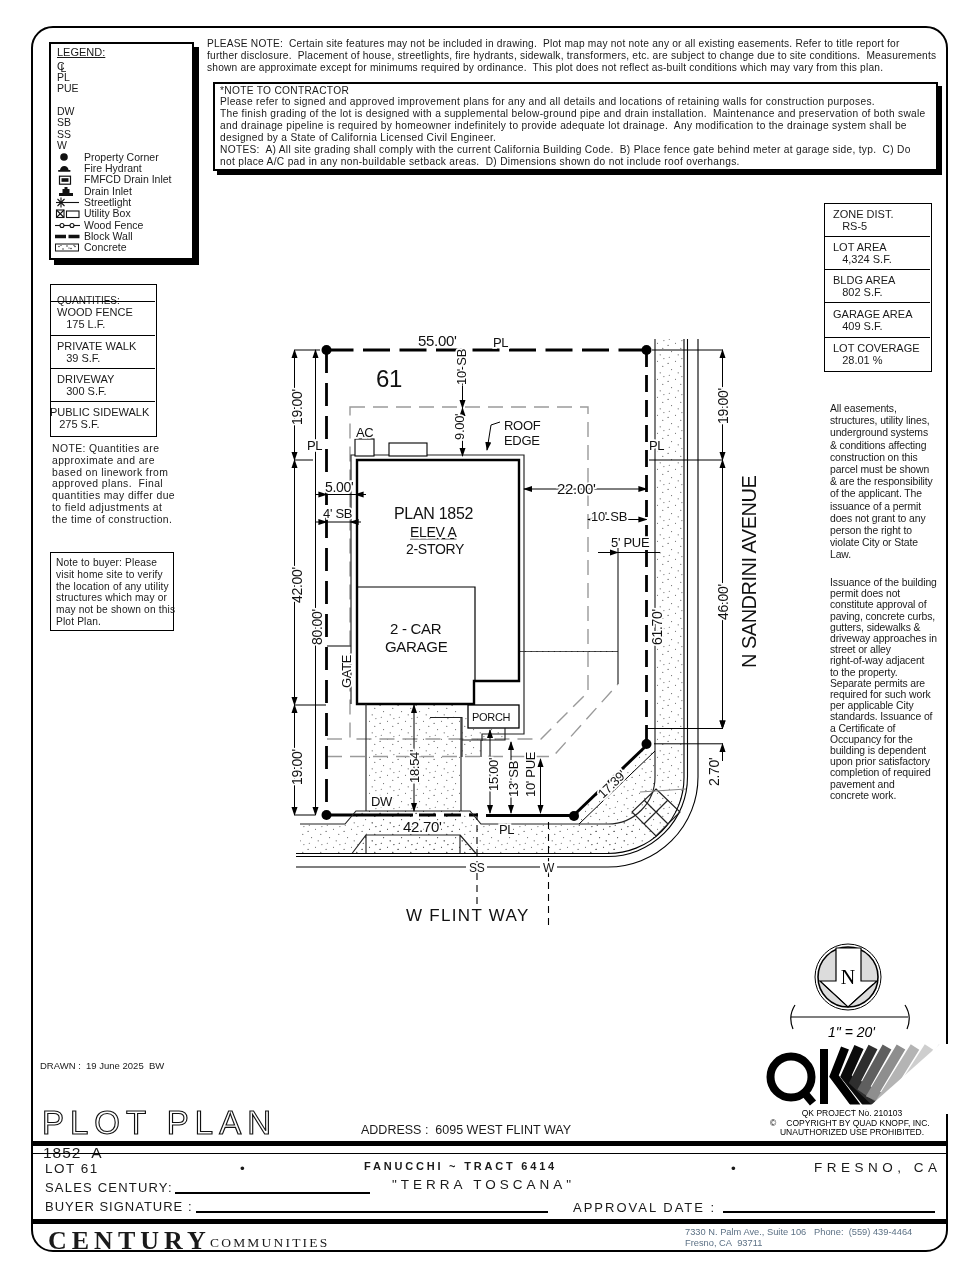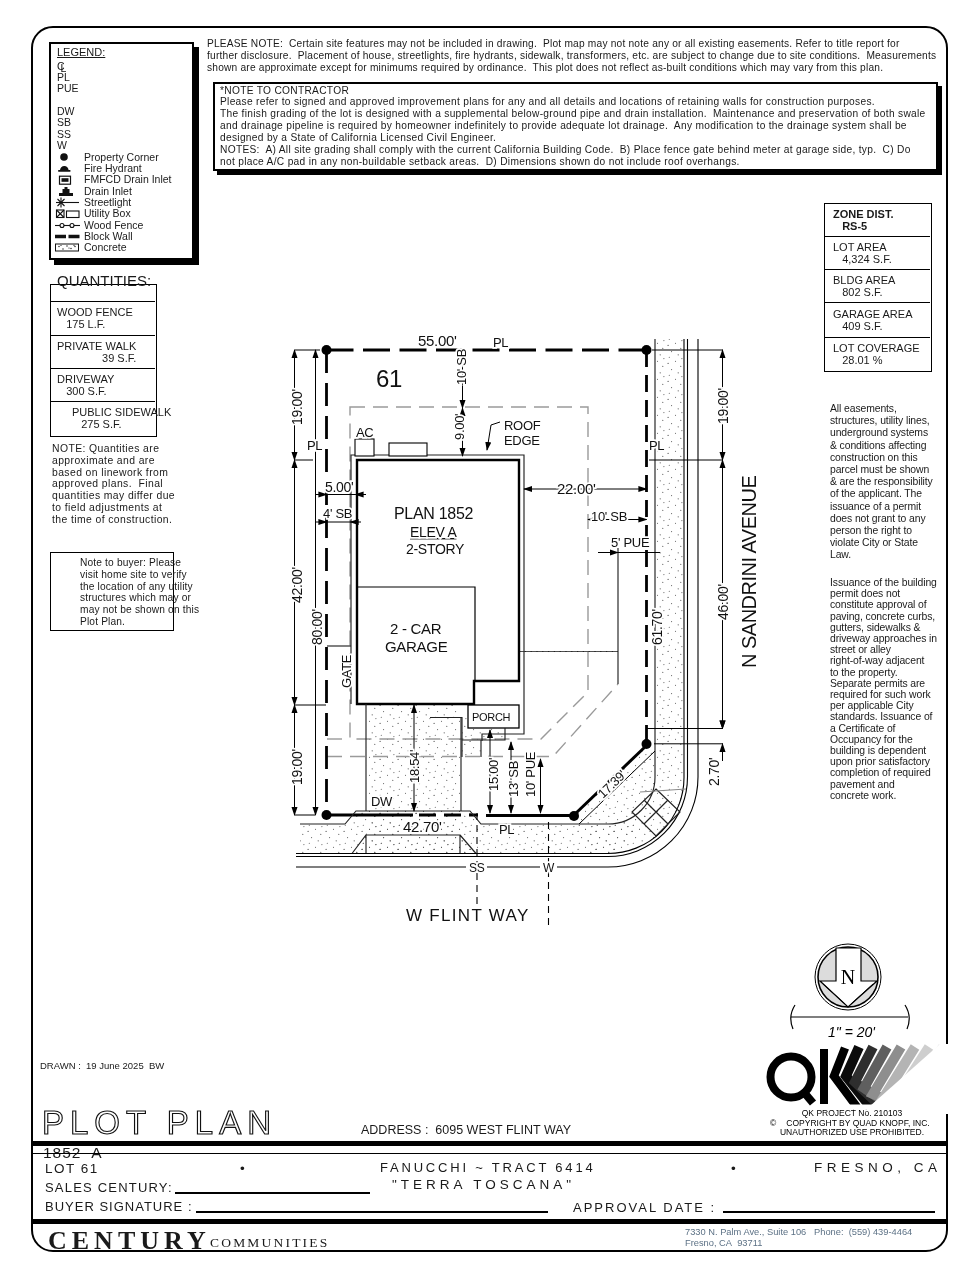--- a/index.html
+++ b/index.html
@@ -33,45 +33,45 @@
 Wood Fence
 Block Wall
 Concrete</div>
 
 <div class="p" style="left:207px;top:38px;width:745px;font-size:10.2px;line-height:12px;letter-spacing:0.2px;white-space:nowrap;">PLEASE NOTE:&nbsp; Certain site features may not be included in drawing.&nbsp; Plot map may not note any or all existing easements. Refer to title report for<br>further disclosure.&nbsp; Placement of house, streetlights, fire hydrants, sidewalk, transformers, etc. are subject to change due to site conditions.&nbsp; Measurements<br>shown are approximate except for minimums required by ordinance.&nbsp; This plot does not reflect as-built conditions which may vary from this plan.</div>
 
 <div style="position:absolute;left:213px;top:82px;width:721px;height:85px;border:2.2px solid #000;box-shadow:4px 4px 0 #000;background:#fff;"></div>
 <div class="p" style="left:220px;top:84.5px;width:714px;font-size:10.2px;line-height:11.9px;letter-spacing:0.3px;white-space:nowrap;">*NOTE TO CONTRACTOR<br>Please refer to signed and approved improvement plans for any and all details and locations of retaining walls for construction purposes.<br>The finish grading of the lot is designed with a supplemental below-ground pipe and drain installation.&nbsp; Maintenance and preservation of both swale<br>and drainage pipeline is required by homeowner indefinitely to provide adequate lot drainage.&nbsp; Any modification to the drainage system shall be<br>designed by a State of California Licensed Civil Engineer.<br>NOTES:&nbsp; A) All site grading shall comply with the current California Building Code.&nbsp; B) Place fence gate behind meter at garage side, typ.&nbsp; C) Do<br>not place A/C pad in any non-buildable setback areas.&nbsp; D) Dimensions shown do not include roof overhangs.</div>
 
 <div style="position:absolute;left:824px;top:203px;width:106px;height:167px;border:1.6px solid #000;"></div>
-<div class="t" style="left:833px;top:208px;font-size:11px;font-weight:bold;">ZONE DIST.<br>&nbsp;&nbsp;&nbsp;RS-5</div>
+<div class="t" style="left:833px;top:208px;font-size:11px;">ZONE DIST.<br>&nbsp;&nbsp;&nbsp;RS-5</div>
 <div style="position:absolute;left:824px;top:235.5px;width:106px;height:0;border-top:1.6px solid #000;"></div>
 <div class="t" style="left:833px;top:241px;font-size:11px;">LOT AREA<br>&nbsp;&nbsp;&nbsp;4,324 S.F.</div>
 <div style="position:absolute;left:824px;top:269px;width:106px;height:0;border-top:1.6px solid #000;"></div>
 <div class="t" style="left:833px;top:274px;font-size:11px;">BLDG AREA<br>&nbsp;&nbsp;&nbsp;802 S.F.</div>
 <div style="position:absolute;left:824px;top:302px;width:106px;height:0;border-top:1.6px solid #000;"></div>
 <div class="t" style="left:833px;top:308px;font-size:11px;">GARAGE AREA<br>&nbsp;&nbsp;&nbsp;409 S.F.</div>
 <div style="position:absolute;left:824px;top:337px;width:106px;height:0;border-top:1.6px solid #000;"></div>
 <div class="t" style="left:833px;top:342px;font-size:11px;">LOT COVERAGE<br>&nbsp;&nbsp;&nbsp;28.01 %</div>
 
 <div style="position:absolute;left:50px;top:284px;width:105px;height:151px;border:1.6px solid #000;"></div>
-<div class="t" style="left:57px;top:272px;font-size:15px;">QUANTITIES:</div>
+<div class="t" style="left:57px;top:295px;font-size:10px;">QUANTITIES:</div>
 <div style="position:absolute;left:50px;top:301px;width:105px;height:0;border-top:1.6px solid #000;"></div>
 <div class="t" style="left:57px;top:306px;font-size:11px;">WOOD FENCE<br>&nbsp;&nbsp;&nbsp;175 L.F.</div>
 <div style="position:absolute;left:50px;top:335px;width:105px;height:0;border-top:1.6px solid #000;"></div>
-<div class="t" style="left:57px;top:340px;font-size:11px;text-align:right;">PRIVATE WALK<br>&nbsp;&nbsp;&nbsp;39 S.F.</div>
+<div class="t" style="left:57px;top:340px;font-size:11px;">PRIVATE WALK<br>&nbsp;&nbsp;&nbsp;39 S.F.</div>
 <div style="position:absolute;left:50px;top:368px;width:105px;height:0;border-top:1.6px solid #000;"></div>
 <div class="t" style="left:57px;top:373px;font-size:11px;">DRIVEWAY<br>&nbsp;&nbsp;&nbsp;300 S.F.</div>
 <div style="position:absolute;left:50px;top:401px;width:105px;height:0;border-top:1.6px solid #000;"></div>
-<div class="t" style="left:72px;top:406px;font-size:11px;">PUBLIC SIDEWALK<br>&nbsp;&nbsp;&nbsp;275 S.F.</div>
+<div class="t" style="left:50px;top:406px;font-size:11px;">PUBLIC SIDEWALK<br>&nbsp;&nbsp;&nbsp;275 S.F.</div>
 
 <div class="p" style="left:52px;top:443px;font-size:10.4px;line-height:11.8px;letter-spacing:0.4px;white-space:nowrap;">NOTE: Quantities are<br>approximate and are<br>based on linework from<br>approved plans.&nbsp; Final<br>quantities may differ due<br>to field adjustments at<br>the time of construction.</div>
 
 <div style="position:absolute;left:50px;top:552px;width:122px;height:77px;border:1.8px solid #000;"></div>
-<div class="p" style="left:56px;top:557px;font-size:10.2px;line-height:11.8px;letter-spacing:0.15px;white-space:nowrap;margin-left:24px;">Note to buyer: Please<br>visit home site to verify<br>the location of any utility<br>structures which may or<br>may not be shown on this<br>Plot Plan.</div>
+<div class="p" style="left:56px;top:557px;font-size:10.2px;line-height:11.8px;letter-spacing:0.15px;white-space:nowrap;">Note to buyer: Please<br>visit home site to verify<br>the location of any utility<br>structures which may or<br>may not be shown on this<br>Plot Plan.</div>
 
 <div class="p" style="left:830px;top:403px;font-size:10.4px;line-height:12.2px;letter-spacing:-0.1px;white-space:nowrap;">All easements,<br>structures, utility lines,<br>underground systems<br>&amp; conditions affecting<br>construction on this<br>parcel must be shown<br>&amp; are the responsibility<br>of the applicant. The<br>issuance of a permit<br>does not grant to any<br>person the right to<br>violate City or State<br>Law.</div>
 
 <div class="p" style="left:830px;top:577px;font-size:10.4px;line-height:11.2px;letter-spacing:-0.1px;white-space:nowrap;">Issuance of the building<br>permit does not<br>constitute approval of<br>paving, concrete curbs,<br>gutters, sidewalks &amp;<br>driveway approaches in<br>street or alley<br>right-of-way adjacent<br>to the property.<br>Separate permits are<br>required for such work<br>per applicable City<br>standards. Issuance of<br>a Certificate of<br>Occupancy for the<br>building is dependent<br>upon prior satisfactory<br>completion of required<br>pavement and<br>concrete work.</div>
 
 <svg width="979" height="1276" viewBox="0 0 979 1276">
 <defs>
 <pattern id="stip" width="18" height="18" patternUnits="userSpaceOnUse">
 <circle cx="2.1" cy="3.4" r="0.6" fill="#555"></circle>
 <circle cx="9.5" cy="1.2" r="0.55" fill="#555"></circle>
@@ -356,21 +356,21 @@
 <div class="t" style="left:42px;top:1104px;font-size:33px;letter-spacing:6px;color:transparent;-webkit-text-stroke:1.15px #111;">PLOT PLAN</div>
 
 <div class="t" style="left:361px;top:1123px;font-size:12.5px;">ADDRESS :&nbsp; 6095 WEST FLINT WAY</div>
 
 <div style="position:absolute;left:33px;top:1141px;width:913px;height:5px;background:#000;"></div>
 
 <div style="position:absolute;left:33px;top:1153px;width:913px;height:1.4px;background:#000;"></div>
 
 <div class="t" style="left:45px;top:1161px;font-size:13.5px;letter-spacing:1.5px;">LOT 61</div>
 <div class="t" style="left:240px;top:1161px;font-size:13.5px;">•</div>
-<div class="t" style="left:380px;top:1160px;font-size:13px;letter-spacing:2.8px;">FANUCCHI ~ TRACT 6414</div>
+<div class="t" style="left:364px;top:1160px;font-size:11px;letter-spacing:2.8px;font-weight:bold;">FANUCCHI ~ TRACT 6414</div>
 <div class="t" style="left:731px;top:1161px;font-size:13.5px;">•</div>
 <div class="t" style="left:814px;top:1160px;font-size:13.5px;letter-spacing:4.5px;">FRESNO, CA</div>
 
 <div class="t" style="left:392px;top:1177px;font-size:13.5px;letter-spacing:4px;">"TERRA TOSCANA"</div>
 
 <div class="t" style="left:45px;top:1180px;font-size:13px;letter-spacing:1.2px;">SALES CENTURY:</div>
 <div style="position:absolute;left:175px;top:1192px;width:195px;height:1.6px;background:#000;"></div>
 
 <div class="t" style="left:45px;top:1199px;font-size:13px;letter-spacing:1px;">BUYER SIGNATURE :</div>
 <div style="position:absolute;left:196px;top:1211px;width:352px;height:1.6px;background:#000;"></div>

